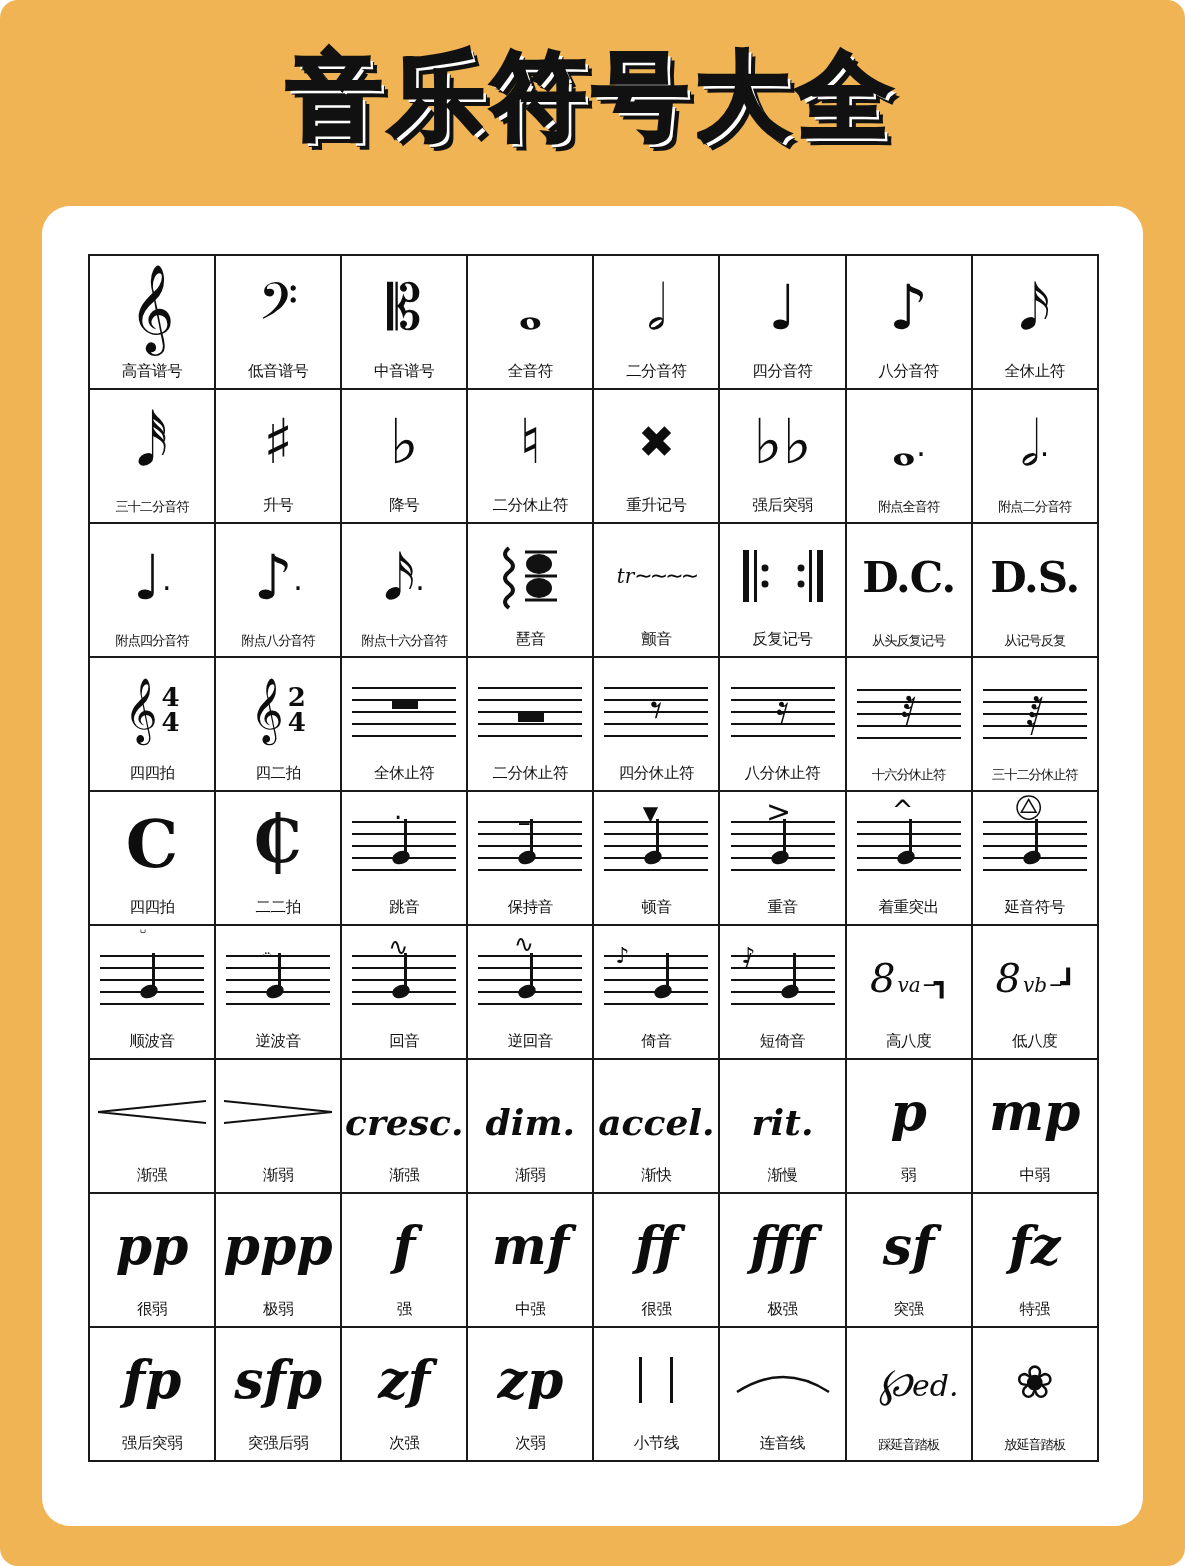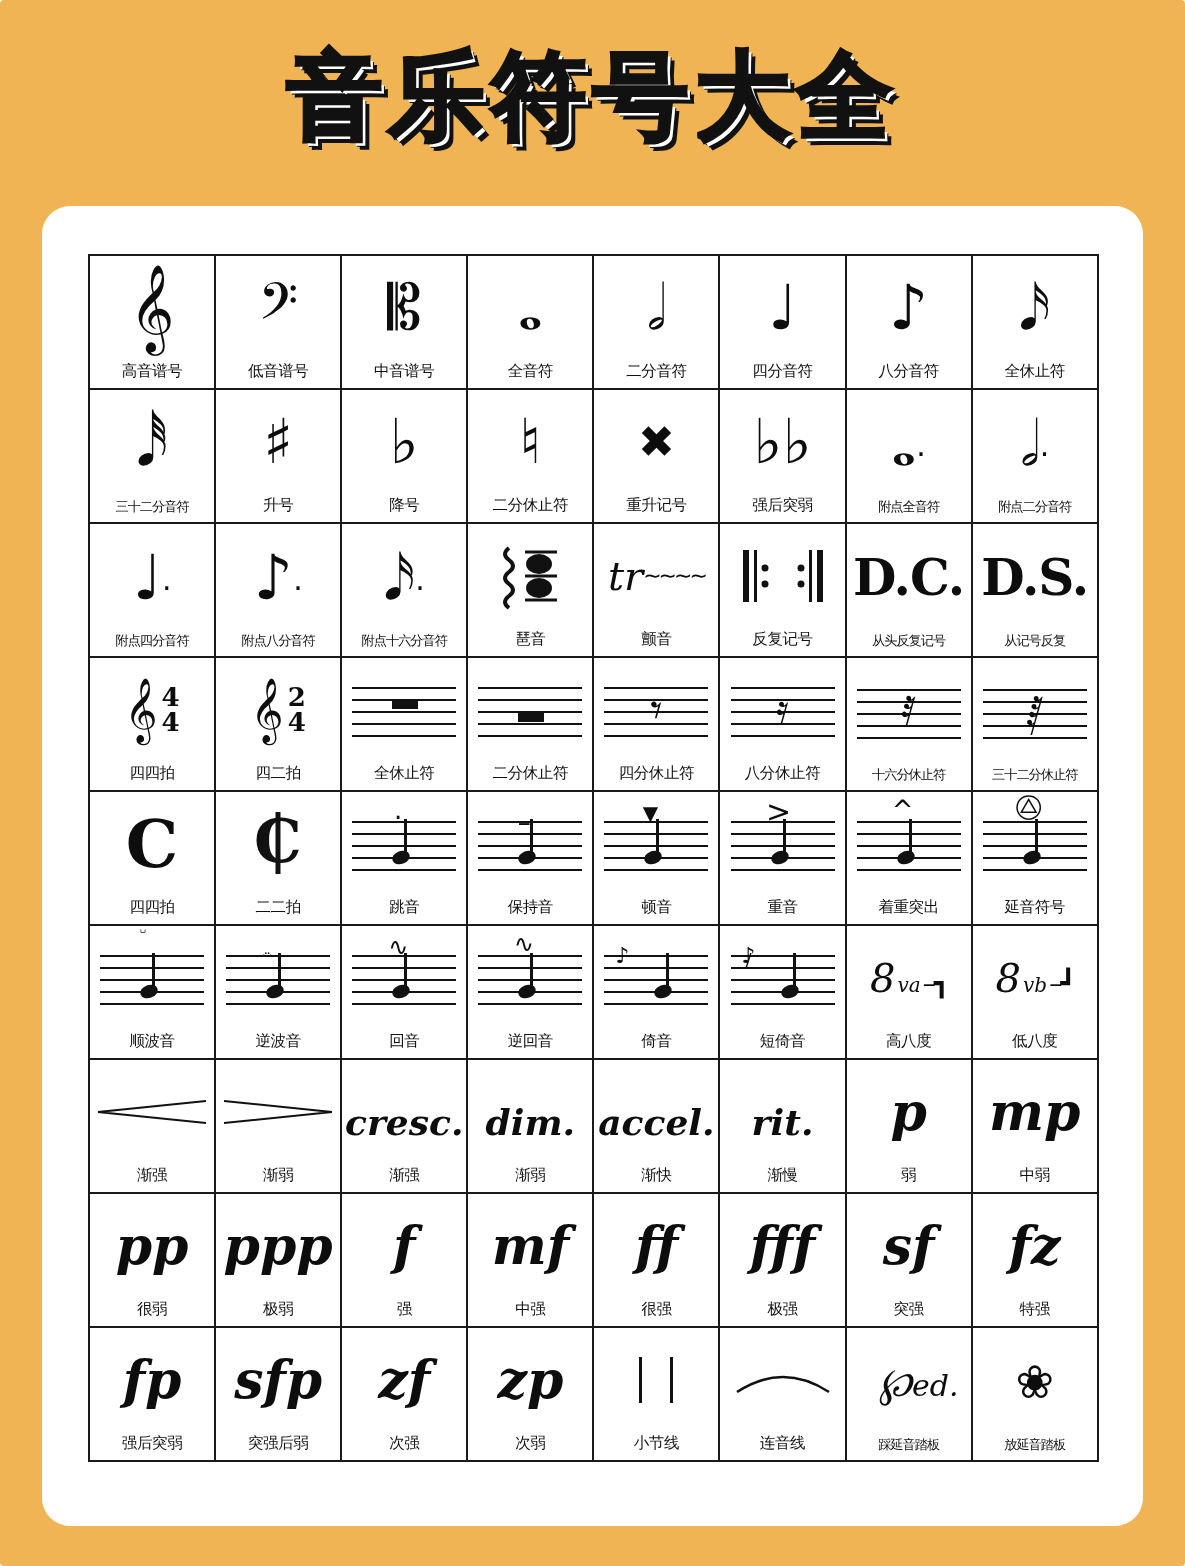--- a/index.html
+++ b/index.html
@@ -13,21 +13,21 @@
     font-family: "Liberation Sans", sans-serif;
     overflow: hidden;
   }
   .poster {
     position: relative;
     width: 1185px;
     height: 1566px;
     background: #f0b455;
     box-sizing: border-box;
     padding: 0;
-    border-radius: 4px;
+    border-radius: 18px;
   }
   .title-wrap {
     height: 196px;
     display: flex;
     align-items: center;
     justify-content: center;
   }
   .title {
     font-family: "DejaVu Sans", sans-serif;
     font-size: 96px;
@@ -105,21 +105,21 @@
     font-family: "DejaVu Serif", serif;
     font-weight: bold;
     font-style: italic;
     font-size: 44px;
   }
   .ser.lg { font-size: 52px; }
   .ser.md { font-size: 36px; margin-top: 20px; }
   .plain {
     font-family: "DejaVu Serif", serif;
     font-weight: bold;
-    font-size: 50px;
+    font-size: 42px;
     font-style: normal;
   }
   .plain.tight { letter-spacing: -1px; }
 
   
   .staff {
     position: relative;
     width: 104px;
     height: 74px;
   }
@@ -404,21 +404,21 @@
               <line x1="30" y1="38" x2="62" y2="38" stroke="#111" stroke-width="3"></line>
               <line x1="30" y1="62" x2="62" y2="62" stroke="#111" stroke-width="3"></line>
             </svg>
           </div>
           <div class="lbl">琶音</div>
               </div>
             </td>
         <td>
               <div class="cell">
           <div class="glyph">
-            <span style="font-family:'DejaVu Serif',serif;font-style:italic;font-size:40px;">tr</span>
+            <span style="font-family:'DejaVu Serif',serif;font-style:italic;font-size:20px;">tr</span>
                   <span style="font-family:'DejaVu Sans',sans-serif;font-size:22px;letter-spacing:-3px;">∼∼∼∼</span>
           </div>
           <div class="lbl">颤音</div>
               </div>
             </td>
         <td>
               <div class="cell">
           <div class="glyph">
             <svg width="100" height="64" viewBox="0 0 100 64">
               <rect x="10" y="6" width="6" height="52" fill="#111"></rect>

